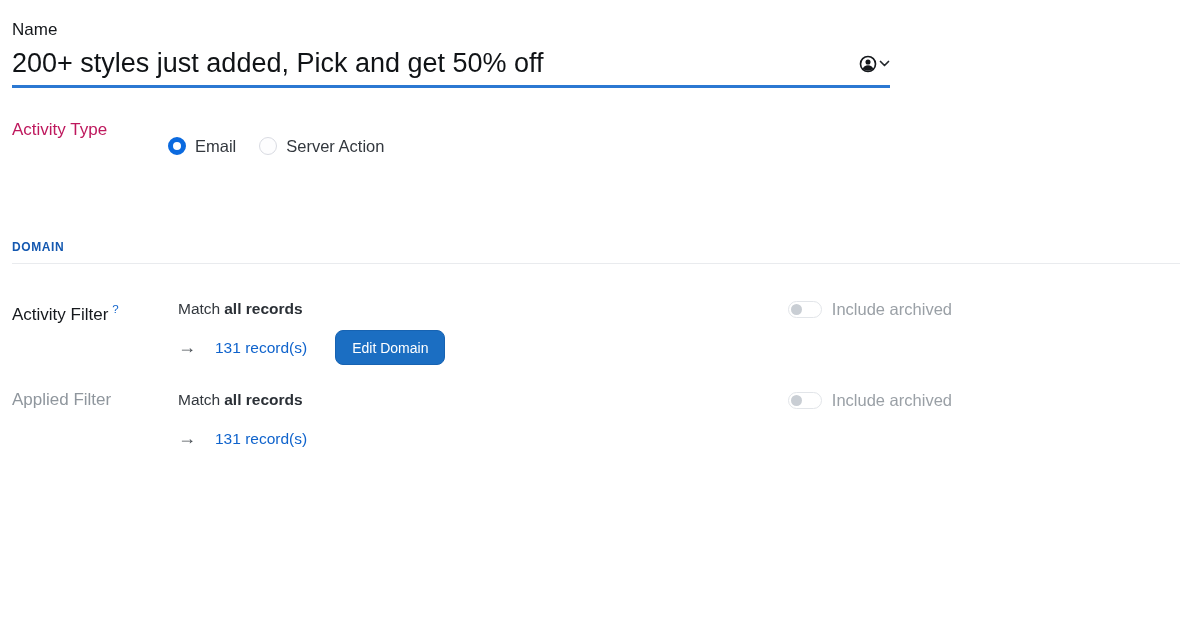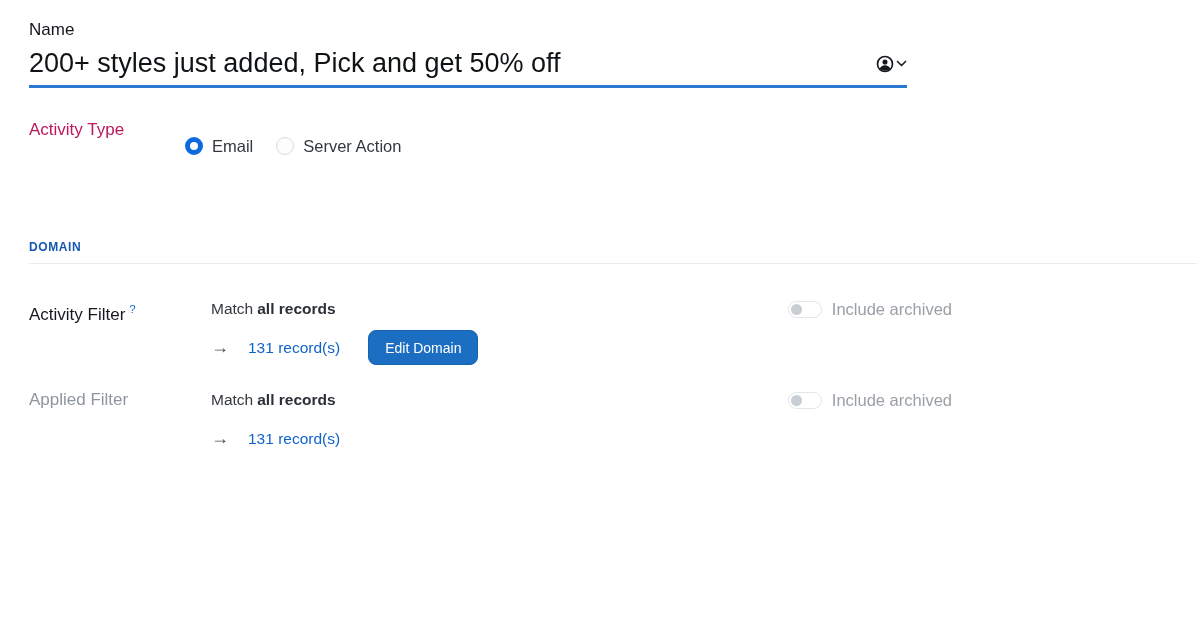--- a/index.html
+++ b/index.html
@@ -1,19 +1,19 @@
 <!DOCTYPE html>
 <html><head>
 <meta charset="utf-8">
 <style>
   * { margin:0; padding:0; box-sizing:border-box; }
   html,body { width:1200px; height:623px; background:#ffffff; overflow:hidden; }
   body { font-family:"Liberation Sans","DejaVu Sans",sans-serif; color:#16191d; }
 
-  .page { width:968px; height:623px; padding:20px 16px 0 29px; position:relative; }
+  .page { width:968px; height:623px; padding:20px 16px 0 12px; position:relative; }
 
   
   .name-label { font-size:17px; color:#13161a; margin-bottom:8px; }
   .name-row { width:878px; display:flex; align-items:center; border-bottom:3px solid #2b78d2; padding-bottom:6px; }
   .name-input { flex:1; border:none; outline:none; font-family:inherit; font-size:27px; color:#101316; background:transparent; padding:0; }
   .avatar-wrap { display:flex; align-items:center; gap:2px; margin-left:12px; cursor:pointer; flex:0 0 auto; }
 
   
   .form-grid { display:flex; margin-top:31px; }
   .col-left  { width:588px; flex:0 0 auto; }
@@ -36,21 +36,21 @@
   .trig { font-size:15.5px; color:#43484e; line-height:22px; margin-bottom:20px; cursor:default; }
   .trig.indent { margin-left:25px; }
 
   .expiry-row { margin-top:14px; margin-bottom:0; align-items:center; }
   .checkbox { width:19px; height:19px; border:1px solid #e3e5ea; border-radius:5px; background:#fdfdfe; display:inline-block; cursor:pointer; }
 
   
   .domain-title { margin-top:50px; font-size:12px; font-weight:bold; letter-spacing:0.6px; color:#1458b0; }
   .section-hr { margin-top:9px; border:none; border-top:1px solid #e9ebee; height:0; width:1168px; }
 
-  .filter-row { display:grid; grid-template-columns:166px minmax(0,1fr) auto; align-items:start; margin-top:34px;gap:16px; }
+  .filter-row { display:grid; grid-template-columns:166px minmax(0,1fr) auto; align-items:start; margin-top:34px; }
   .filter-row.applied { margin-top:24px; }
   .flabel { font-size:17px; color:#16191d; line-height:22px; }
   .flabel.muted { color:#8f969d; }
   .help-sup { color:#0f63cc; font-size:11.5px; vertical-align:super; margin-left:4px; cursor:pointer; }
 
   .match-line { font-size:15.5px; color:#33383e; line-height:22px; }
   .match-line b { margin-left:4px; color:#2b3036; }
   .records-line { display:flex; align-items:center; margin-top:10px; min-height:35px; }
   .arrow { font-size:18px; color:#4a5056; font-weight:bold; cursor:default; }
   .records-link { font-size:15.5px; color:#0f63cc; text-decoration:none; margin-left:19px; cursor:pointer; }

